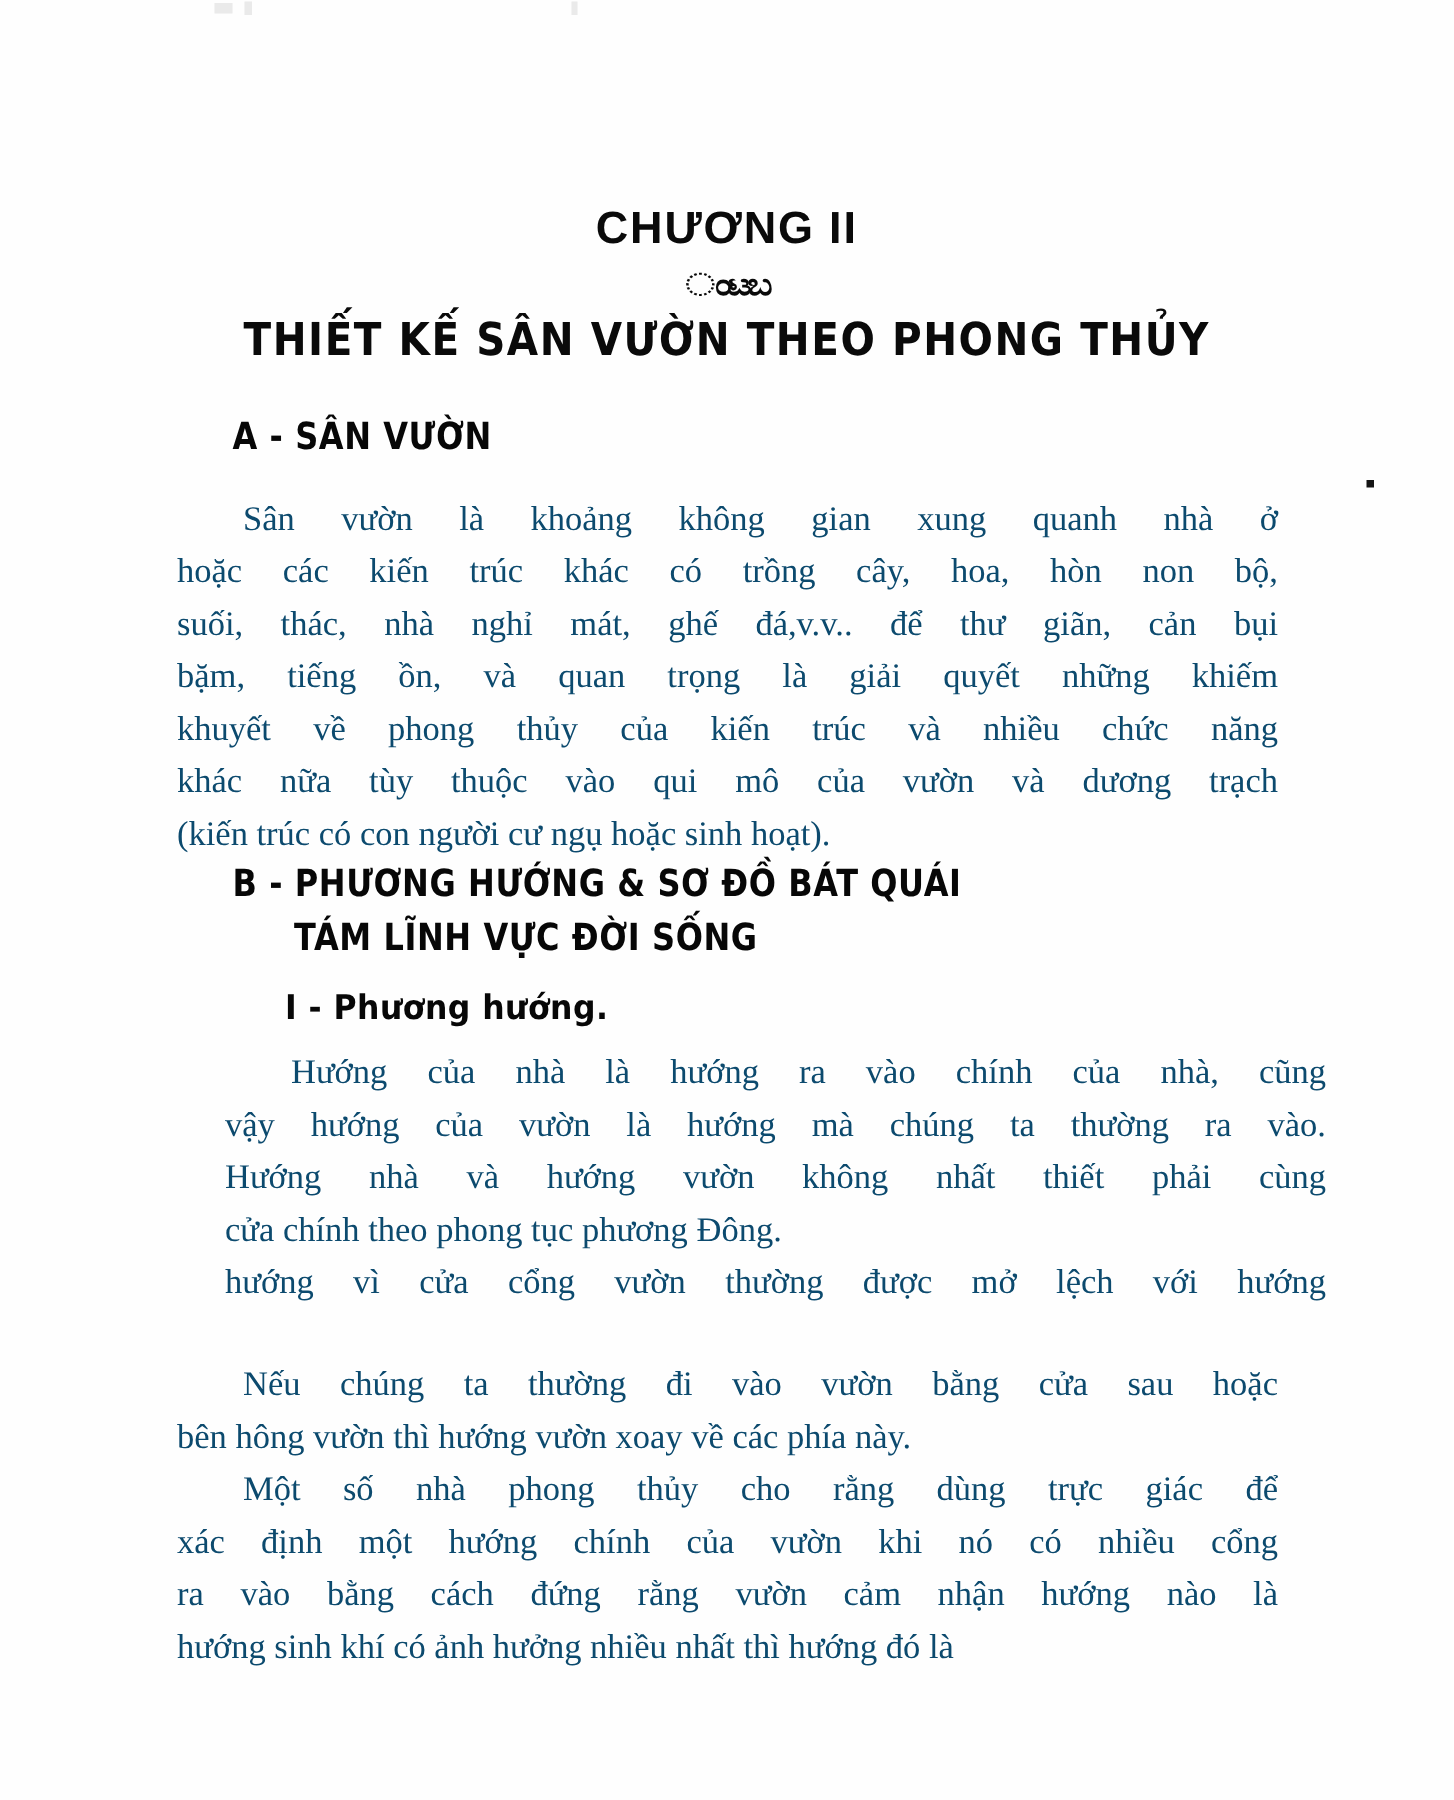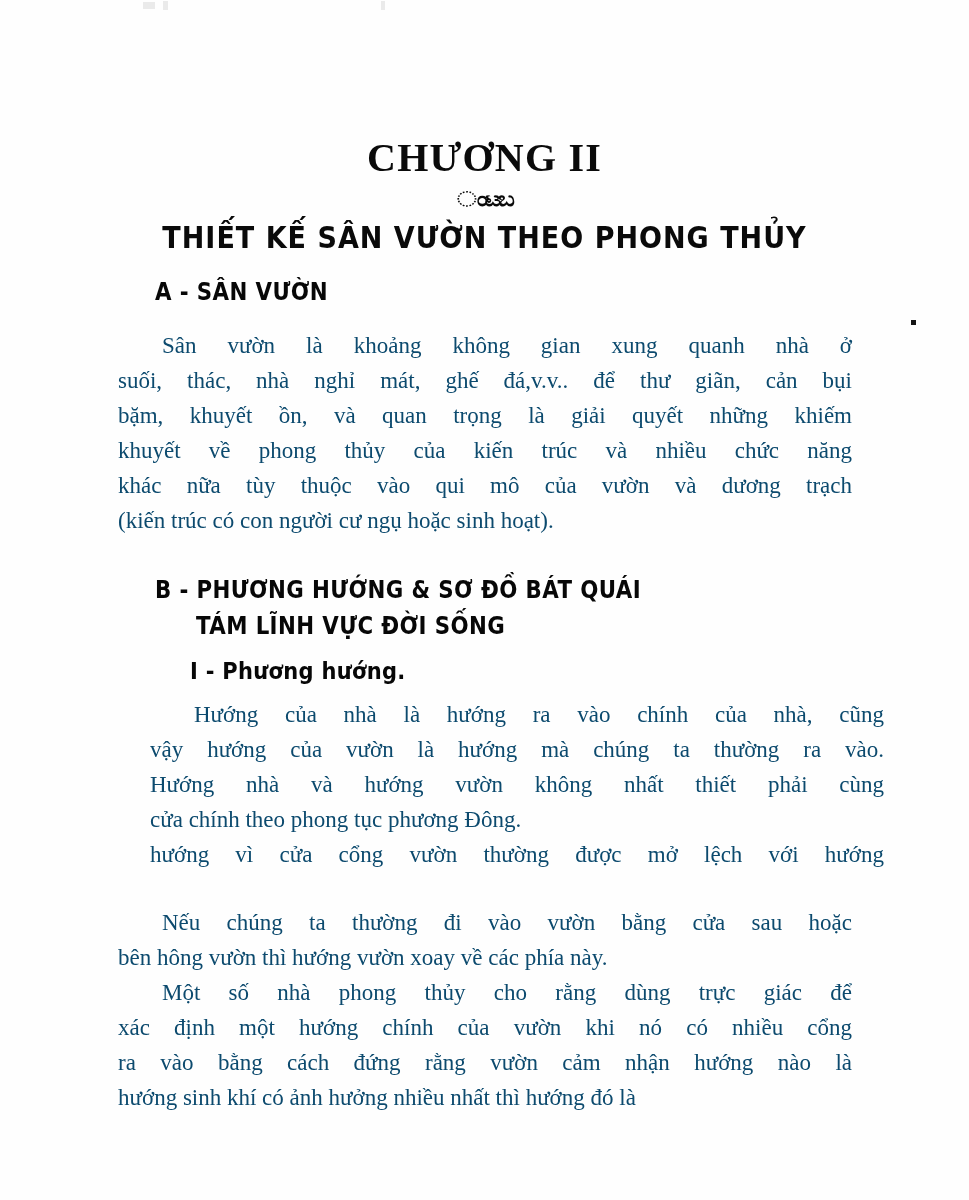--- a/index.html
+++ b/index.html
@@ -34,23 +34,23 @@
   
   .chapter-block {
     position: absolute;
     left: 0;
     top: 138px;
     width: 969px;
     text-align: center;
   }
 
   .chapter-number {
-    font-family: Liberation Serif, serif;
+    font-family: Liberation Sans, sans-serif;
     font-weight: 700;
-    font-size: 40px;
+    font-size: 30px;
     letter-spacing: 1.2px;
     line-height: 1;
     color: #0a0a0a;
   }
 
   .chapter-ornament {
     margin-top: 9px;
     font-family: "DejaVu Sans", sans-serif;
     font-size: 25px;
     line-height: 1;
@@ -153,22 +153,23 @@
   <div class="chapter-block">
     <div class="chapter-number">CHƯƠNG II</div>
     <div class="chapter-ornament">ಂಟಬ</div>
     <div class="chapter-title">THIẾT KẾ SÂN VƯỜN THEO PHONG THỦY</div>
   </div>
 
   <div id="sec-a" class="sec-heading">A - SÂN VƯỜN</div>
 
   <div id="para-1" class="para">
     <span class="line indent j">Sân vườn là khoảng không gian xung quanh nhà ở</span>
+    <span class="line j">hoặc các kiến trúc khác có trồng cây, hoa, hòn non bộ,</span>
     <span class="line j">suối, thác, nhà nghỉ mát, ghế đá,v.v.. để thư giãn, cản bụi</span>
-    <span class="line j">bặm, khuyết ồn, và quan trọng là giải quyết những khiếm</span>
+    <span class="line j">bặm, tiếng ồn, và quan trọng là giải quyết những khiếm</span>
     <span class="line j">khuyết về phong thủy của kiến trúc và nhiều chức năng</span>
     <span class="line j">khác nữa tùy thuộc vào qui mô của vườn và dương trạch</span>
     <span class="line">(kiến trúc có con người cư ngụ hoặc sinh hoạt).</span>
   </div>
 
   <div id="sec-b1" class="sec-heading">B - PHƯƠNG HƯỚNG &amp; SƠ ĐỒ BÁT QUÁI</div>
 
   <div id="sec-b2" class="sec-heading">TÁM LĨNH VỰC ĐỜI SỐNG</div>
 
   <div class="sub-heading">I - Phương hướng.</div>

